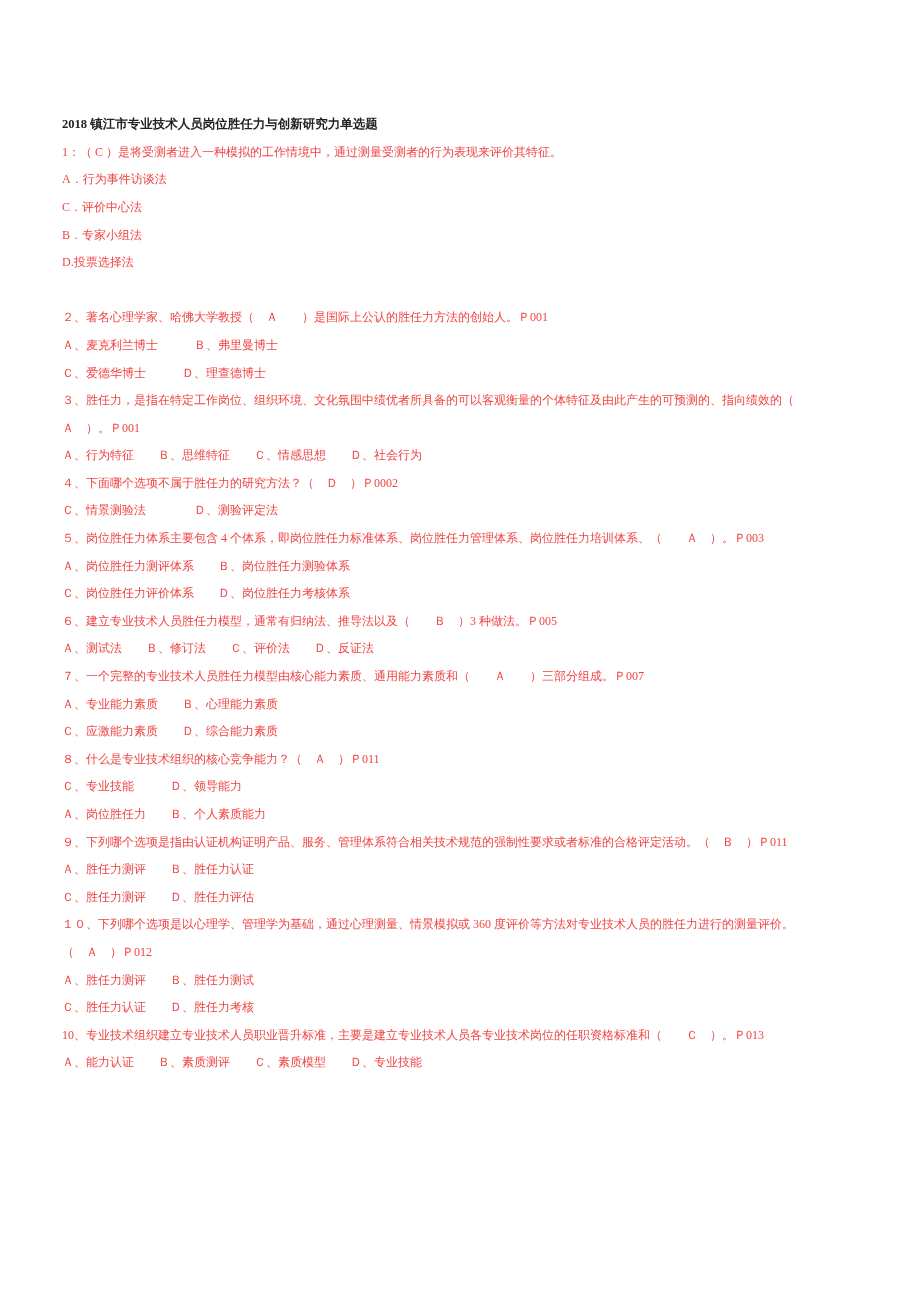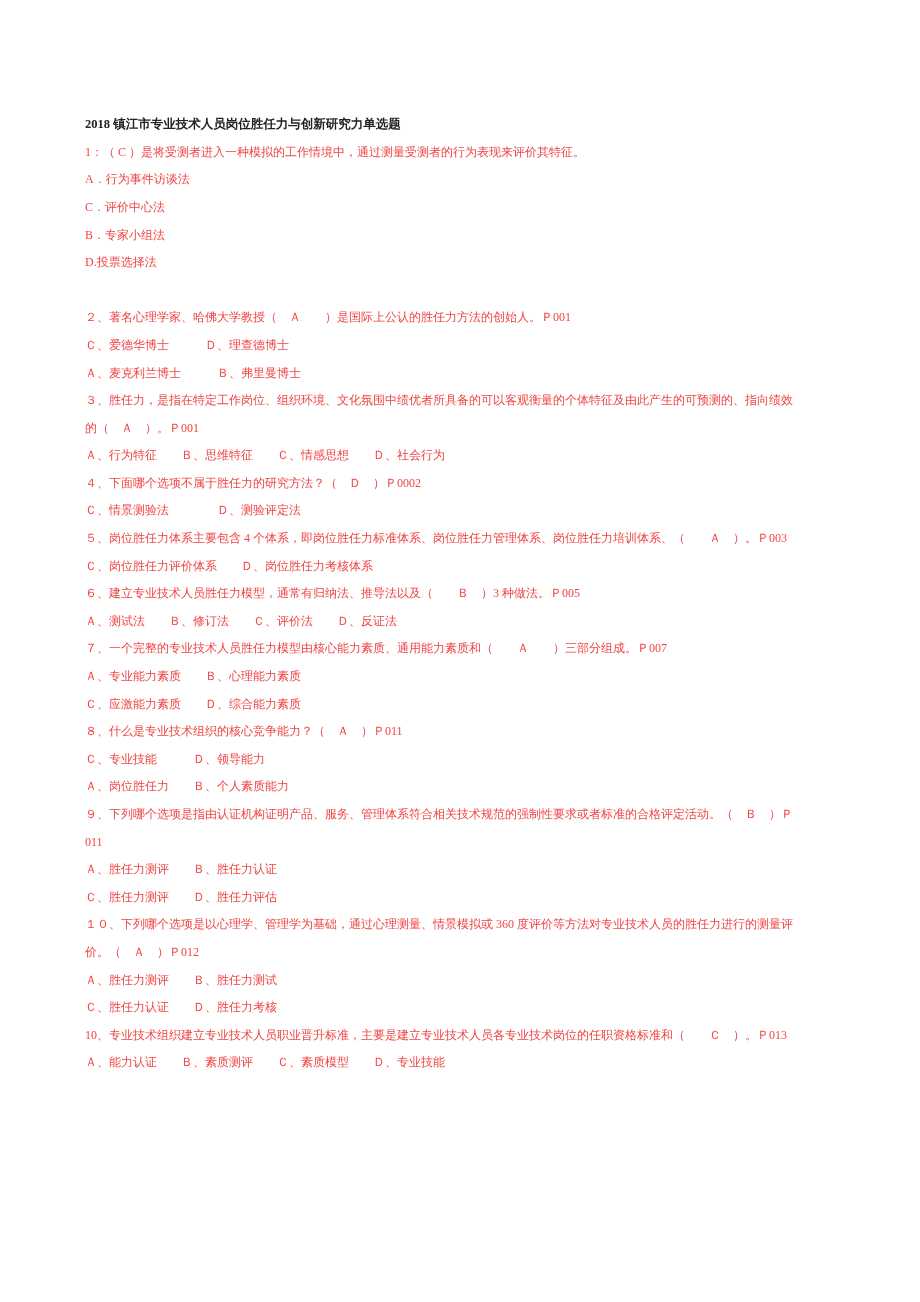--- a/index.html
+++ b/index.html
@@ -3,21 +3,21 @@
 <meta charset="utf-8">
 <style>
   body {
     margin: 0;
     padding: 0;
     background: #fff;
     font-family: "SimSun", "宋体", serif;
     width: 920px;
   }
   .page {
-    padding: 110px 125px 60px 85px;
+    padding: 110px 125px 60px 62px;
     box-sizing: border-box;
     color: #333;
     font-size: 12px;
     line-height: 2.3;
   }
   .title {
     font-weight: bold;
     color: #222;
     font-size: 12.5px;
     line-height: 2.3;
@@ -32,27 +32,28 @@
 <div class="page">
   <div class="title">2018 镇江市专业技术人员岗位胜任力与创新研究力单选题</div>
   <div id="lines-container">
       <div class="qline">1：（ C ）是将受测者进入一种模拟的工作情境中，通过测量受测者的行为表现来评价其特征。</div>
       <div class="qline">A．行为事件访谈法</div>
       <div class="qline">C．评价中心法</div>
       <div class="qline">B．专家小组法</div>
       <div class="qline">D.投票选择法</div>
       <div class="qline">&nbsp;</div>
       <div class="qline">２、著名心理学家、哈佛大学教授（　Ａ　　）是国际上公认的胜任力方法的创始人。Ｐ001</div>
+      <div class="qline">Ａ、麦克利兰博士　　　Ｂ、弗里曼博士</div>
       <div class="qline">Ｃ、爱德华博士　　　Ｄ、理查德博士</div>
-      <div class="qline">Ａ、麦克利兰博士　　　Ｂ、弗里曼博士</div>
       <div class="qline">３、胜任力，是指在特定工作岗位、组织环境、文化氛围中绩优者所具备的可以客观衡量的个体特征及由此产生的可预测的、指向绩效的（　Ａ　）。Ｐ001</div>
       <div class="qline">Ａ、行为特征　　Ｂ、思维特征　　Ｃ、情感思想　　Ｄ、社会行为</div>
       <div class="qline">４、下面哪个选项不属于胜任力的研究方法？（　Ｄ　）Ｐ0002</div>
       <div class="qline">Ｃ、情景测验法　　　　Ｄ、测验评定法</div>
       <div class="qline">５、岗位胜任力体系主要包含 4 个体系，即岗位胜任力标准体系、岗位胜任力管理体系、岗位胜任力培训体系、（　　Ａ　）。Ｐ003</div>
+      <div class="qline">Ａ、岗位胜任力测评体系　　Ｂ、岗位胜任力测验体系</div>
       <div class="qline">Ｃ、岗位胜任力评价体系　　Ｄ、岗位胜任力考核体系</div>
       <div class="qline">６、建立专业技术人员胜任力模型，通常有归纳法、推导法以及（　　Ｂ　）3 种做法。Ｐ005</div>
       <div class="qline">Ａ、测试法　　Ｂ、修订法　　Ｃ、评价法　　Ｄ、反证法</div>
       <div class="qline">７、一个完整的专业技术人员胜任力模型由核心能力素质、通用能力素质和（　　Ａ　　）三部分组成。Ｐ007</div>
       <div class="qline">Ａ、专业能力素质　　Ｂ、心理能力素质</div>
       <div class="qline">Ｃ、应激能力素质　　Ｄ、综合能力素质</div>
       <div class="qline">８、什么是专业技术组织的核心竞争能力？（　Ａ　）Ｐ011</div>
       <div class="qline">Ｃ、专业技能　　　Ｄ、领导能力</div>
       <div class="qline">Ａ、岗位胜任力　　Ｂ、个人素质能力</div>
       <div class="qline">９、下列哪个选项是指由认证机构证明产品、服务、管理体系符合相关技术规范的强制性要求或者标准的合格评定活动。（　Ｂ　）Ｐ011</div>

